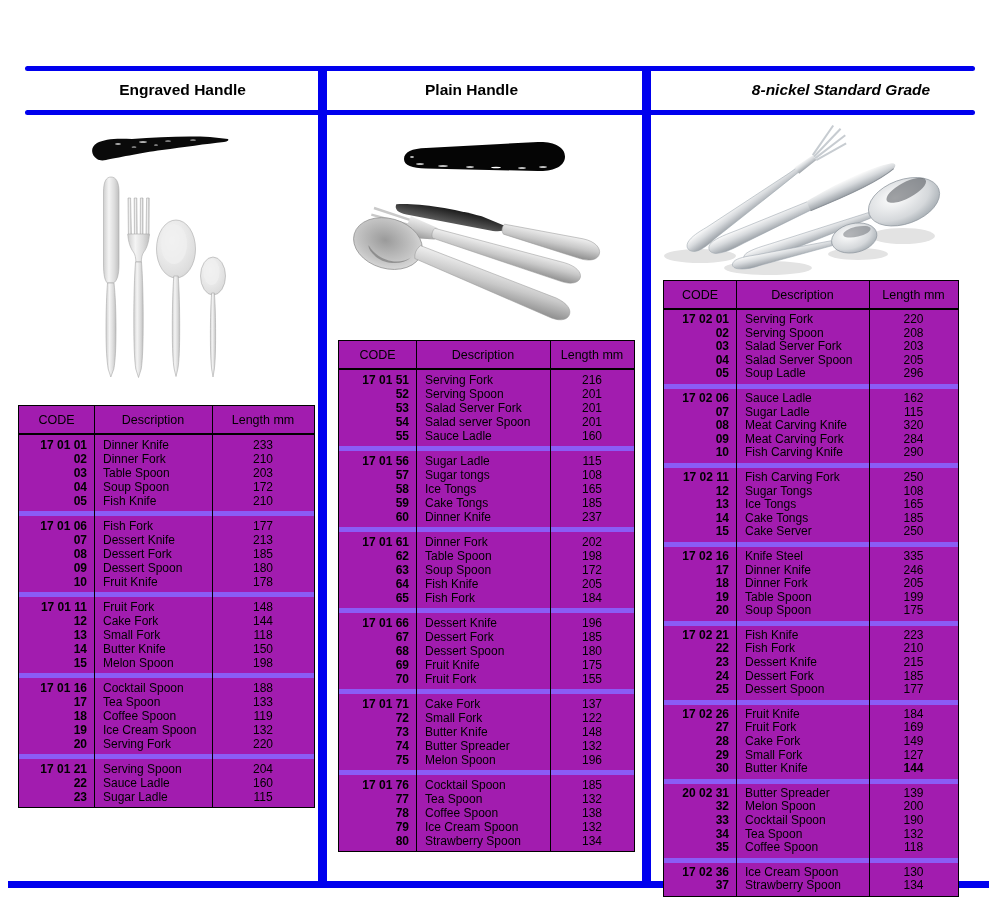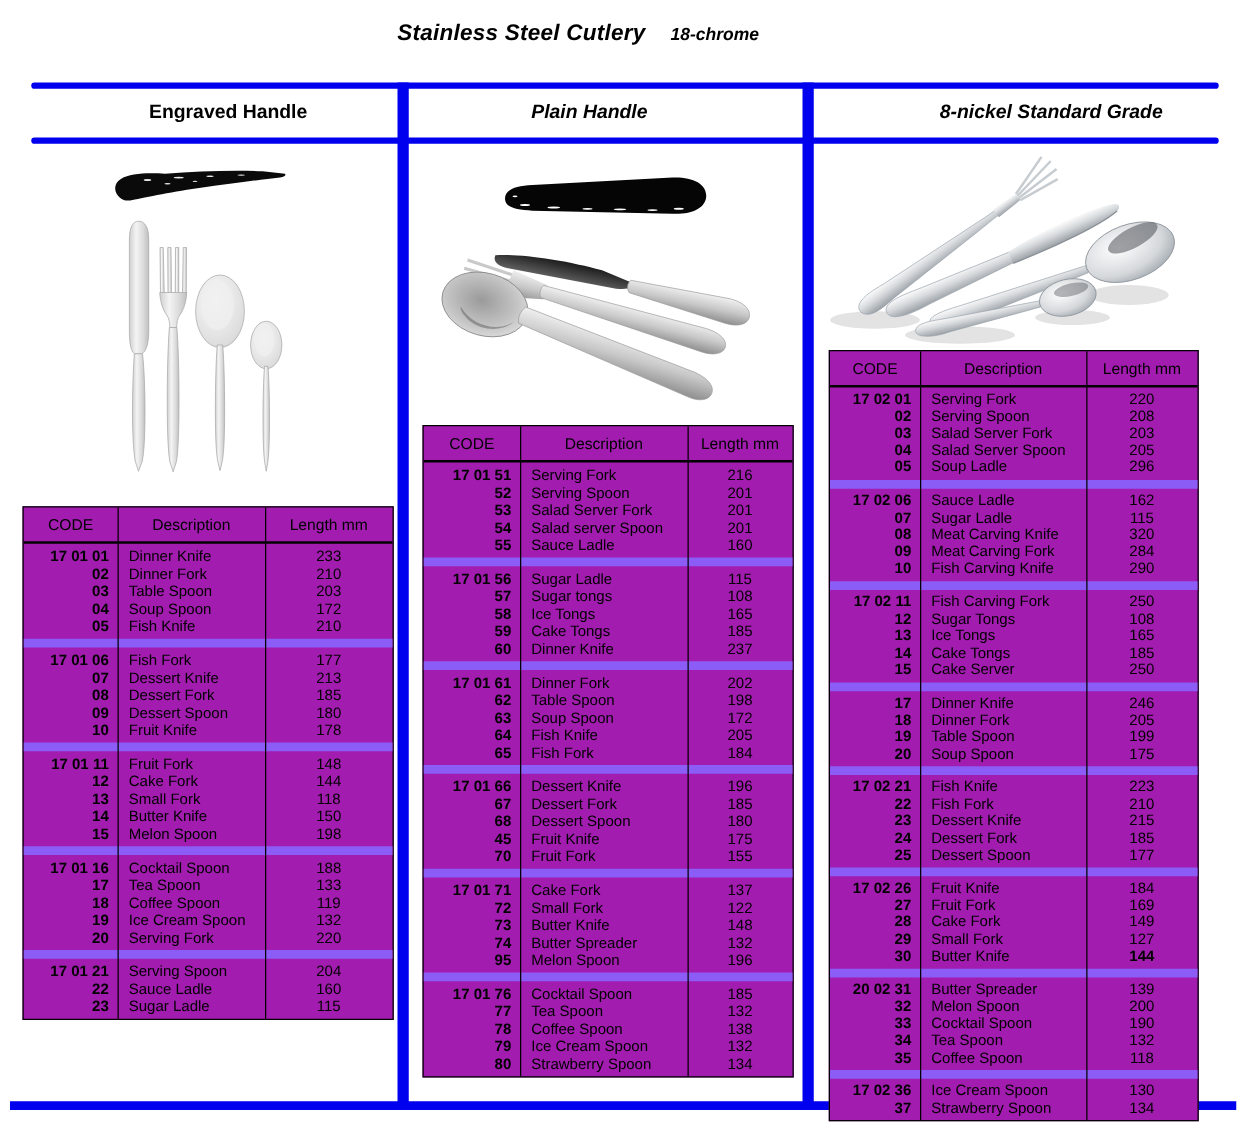--- a/index.html
+++ b/index.html
@@ -16,53 +16,50 @@
   .hline1 { left:25px; top:66px;  width:950px; height:5px; border-radius:3px; }
   .hline2 { left:25px; top:110px; width:950px; height:5px; border-radius:3px; }
   .vdiv1  { left:318px; top:66px; width:9px; height:822px; }
   .vdiv2  { left:642px; top:66px; width:9px; height:822px; }
   .hbottom{ left:8px;  top:881px; width:981px; height:7px; }
 
   
   .band-head { position:absolute; top:78px; height:24px; line-height:24px;
                text-align:center; font-size:15.5px; font-weight:bold; }
   .bh0 { left:36px;  width:293px; font-style:normal; }
-  .bh1 { left:327px; width:289px; font-style:italic; }
+  .bh1 { left:327px; width:289px; }
   .bh2 { left:679px; width:324px; font-style:italic; }
 
   
   .ctable { position:absolute; border:1.5px solid #000; background:#a21caf; }
   .t0 { left:18px;  top:405px; width:295px; --c0:75px; --c1:118px; --rh:14px; }
   .t1 { left:338px; top:340px; width:295px; --c0:77px; --c1:134px; --rh:14px; }
   .t2 { left:663px; top:280px; width:294px; --c0:72px; --c1:133px; --rh:13.6px; }
   .thead { display:grid; grid-template-columns:var(--c0) var(--c1) 1fr;
            height:27px; align-items:center; border-bottom:2px solid #000;
            font-size:12.5px; }
   .hcell { text-align:center; }
   .tgroup { padding:3px 0; }
-  .tgroup + .tgroup { border-top:7px solid #8b5cf6; }
+  .tgroup + .tgroup { border-top:5px solid #8b5cf6; }
   .trow { display:grid; grid-template-columns:var(--c0) var(--c1) 1fr;
           height:var(--rh); line-height:var(--rh); font-size:12px; }
   .cell.c0 { font-weight:bold; text-align:right; padding-right:7px; }
   .cell.c1 { padding-left:9px; }
   .cell.c2 { text-align:center; }
   .cell.bold { font-weight:bold; }
   .vsep { position:absolute; top:0; bottom:0; width:1px; background:#000; }
 
   
   .imgbox { position:absolute; }
 </style>
 </head>
 <body>
 
 <div class="page">
 
-  <div class="title-wrap">
-    <span class="title-main">Stainless Steel Cutlery</span><span class="title-sub">18-chrome</span>
-  </div>
 
   <div class="blue hline1" style="background: rgb(0, 0, 238);"></div>
   <div class="blue hline2" style="background: rgb(0, 0, 238);"></div>
   <div class="blue vdiv1" style="background: rgb(0, 0, 238);"></div>
   <div class="blue vdiv2" style="background: rgb(0, 0, 238);"></div>
   <div class="blue hbottom" style="background: rgb(0, 0, 238);"></div>
 
   <div class="band-head bh0">Engraved Handle</div>
   <div class="band-head bh1">Plain Handle</div>
   <div class="band-head bh2">8-nickel Standard Grade</div>
@@ -461,21 +458,21 @@
             <div class="cell c0">67</div>
             <div class="cell c1">Dessert Fork</div>
             <div class="cell c2">185</div>
           </div>
           <div class="trow">
             <div class="cell c0">68</div>
             <div class="cell c1">Dessert Spoon</div>
             <div class="cell c2">180</div>
           </div>
           <div class="trow">
-            <div class="cell c0">45</div>
+            <div class="cell c0">69</div>
             <div class="cell c1">Fruit Knife</div>
             <div class="cell c2">175</div>
           </div>
           <div class="trow">
             <div class="cell c0">70</div>
             <div class="cell c1">Fruit Fork</div>
             <div class="cell c2">155</div>
           </div>
         </div>
         <div class="tgroup">
@@ -493,21 +490,21 @@
             <div class="cell c0">73</div>
             <div class="cell c1">Butter Knife</div>
             <div class="cell c2">148</div>
           </div>
           <div class="trow">
             <div class="cell c0">74</div>
             <div class="cell c1">Butter Spreader</div>
             <div class="cell c2">132</div>
           </div>
           <div class="trow">
-            <div class="cell c0">95</div>
+            <div class="cell c0">75</div>
             <div class="cell c1">Melon Spoon</div>
             <div class="cell c2">196</div>
           </div>
         </div>
         <div class="tgroup">
           <div class="trow">
             <div class="cell c0">17 01 76</div>
             <div class="cell c1">Cocktail Spoon</div>
             <div class="cell c2">185</div>
           </div>
@@ -620,20 +617,25 @@
             <div class="cell c2">185</div>
           </div>
           <div class="trow">
             <div class="cell c0">15</div>
             <div class="cell c1">Cake Server</div>
             <div class="cell c2">250</div>
           </div>
         </div>
         <div class="tgroup">
           <div class="trow">
+            <div class="cell c0">17 02 16</div>
+            <div class="cell c1">Knife Steel</div>
+            <div class="cell c2">335</div>
+          </div>
+          <div class="trow">
             <div class="cell c0">17</div>
             <div class="cell c1">Dinner Knife</div>
             <div class="cell c2">246</div>
           </div>
           <div class="trow">
             <div class="cell c0">18</div>
             <div class="cell c1">Dinner Fork</div>
             <div class="cell c2">205</div>
           </div>
           <div class="trow">

